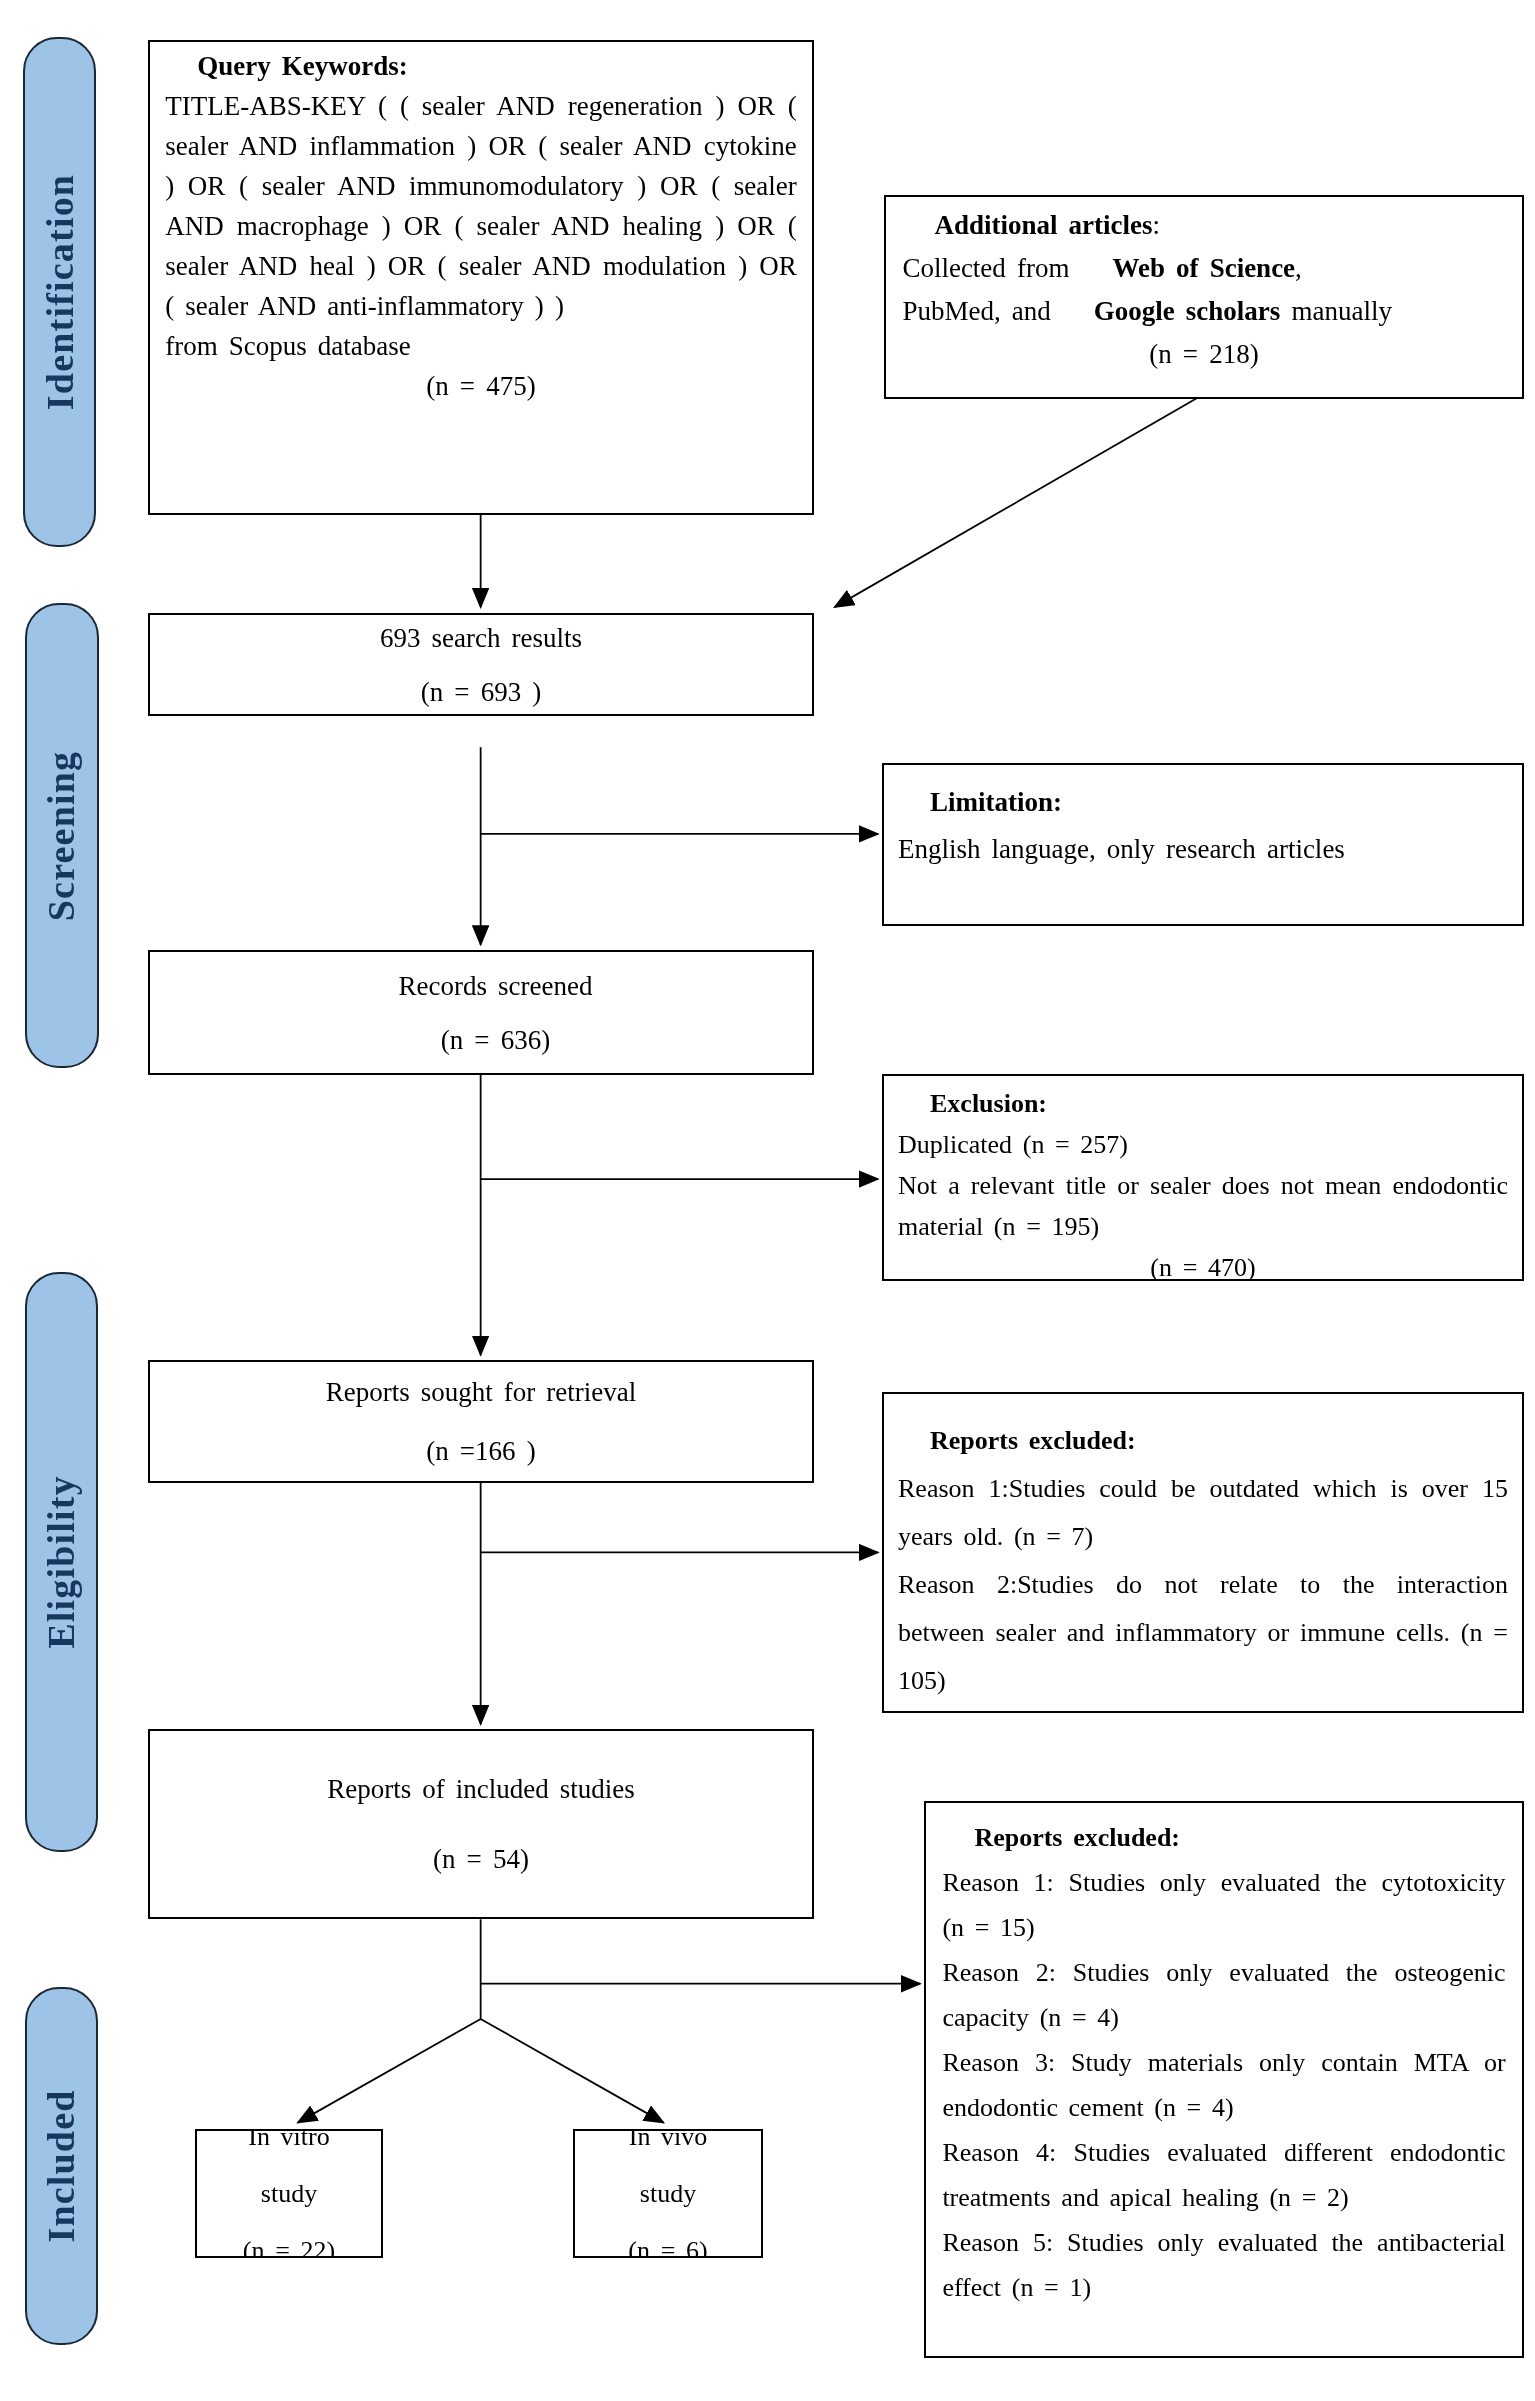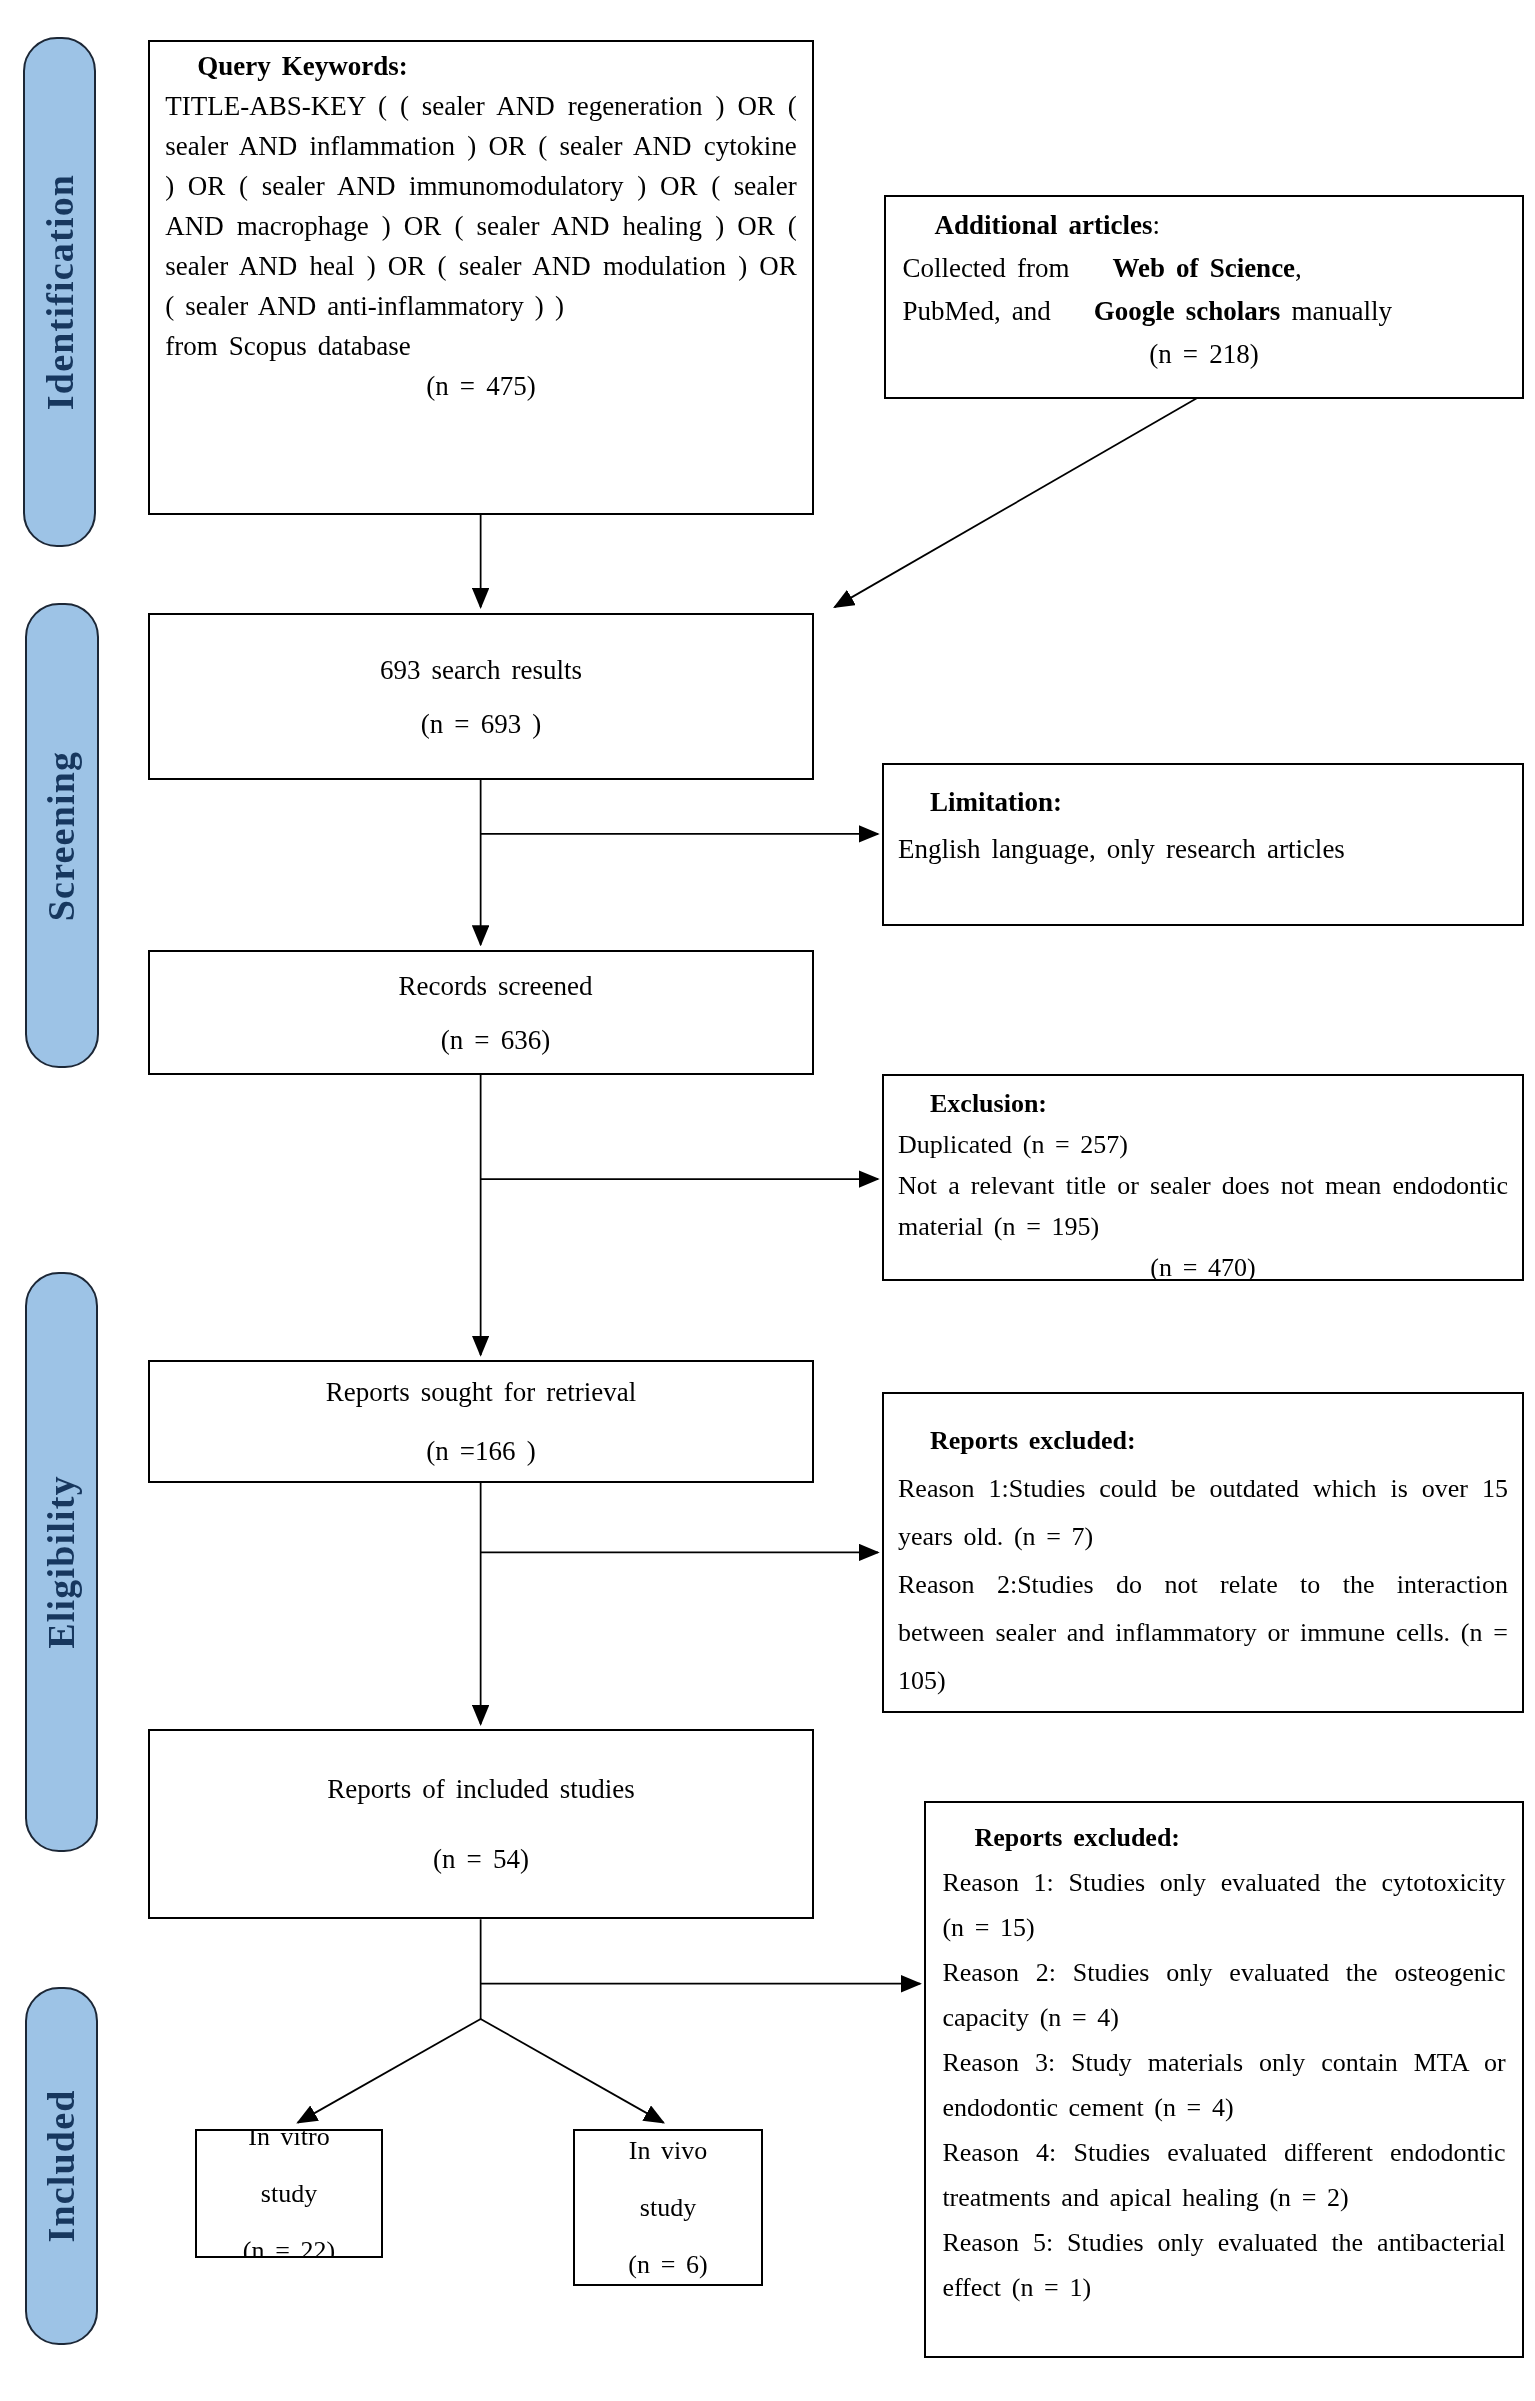--- a/index.html
+++ b/index.html
@@ -21,30 +21,30 @@
     transform:rotate(-90deg); white-space:nowrap;
     font-weight:bold; font-size:38px; color:#17375E; letter-spacing:1.2px;
   }
   .center-col { display:flex; flex-direction:column; align-items:center; justify-content:center; text-align:center;gap:16px; }
   .bold { font-weight:bold;margin-left:32px; }
   .jus { text-align:justify; }
   .cnt { text-align:center; }
   
   #box-query     { left:148px;  top:40px;   width:666px; height:475px; padding:3.5px 15.2px;  line-height:40px; }
   #box-additional{ left:884px; top:195px;  width:640px; height:204px; padding:7px 16.4px; line-height:43px; }
-  #box-results   { left:148px;  top:613px; width:666px; height:167px; gap:12px; }
+  #box-results   { left:148px;  top:613px; width:666px; height:103px; gap:12px; }
   #box-limitation{ left:882px; top:763px; width:642px; height:163px; padding:14px 14px; line-height:47px; }
   #box-screened  { left:148px;  top:950px; width:666px; height:125px; gap:12px;padding-left:29px; }
   #box-exclusion { left:882px; top:1074px; width:642px; height:207px; padding:7px 14px; line-height:41px; font-size:26px; }
   #box-sought    { left:148px;  top:1360px; width:666px; height:123px; gap:17.6px; }
   #box-excluded1 { left:882px; top:1392px; width:642px; height:321px; padding:23.4px 14px; line-height:48px; font-size:26px; }
   #box-included  { left:148px;  top:1729px; width:666px; height:190px; gap:28px; }
   #box-excluded2 { left:924px; top:1801px; width:600px; height:557px; padding:11.7px 16.4px; line-height:45px; font-size:26px; }
   #box-invitro   { left:195px;  top:2129px; width:188px;  height:129px; line-height:41px; font-size:26px; }
-  #box-invivo    { left:573px;  top:2129px; width:190px;  height:157px; line-height:41px; font-size:26px; }
+  #box-invivo    { left:573px;  top:2129px; width:190px;  height:129px; line-height:41px; font-size:26px; }
   
   #stage-identification { left:23.4px; top:37px;   width:73px; height:510px; }
   #stage-screening      { left:24.6px; top:603px; width:74px; height:465px; }
   #stage-eligibility    { left:24.6px; top:1272px; width:73px; height:580px; }
   #stage-included       { left:24.6px; top:1987px; width:73px; height:358px; }
   #flow-arrows { position:absolute; left:0; top:0; pointer-events:none; }
   #flow-arrows line { stroke:#000000; stroke-width:3; }
 </style>
 </head>
 <body>

